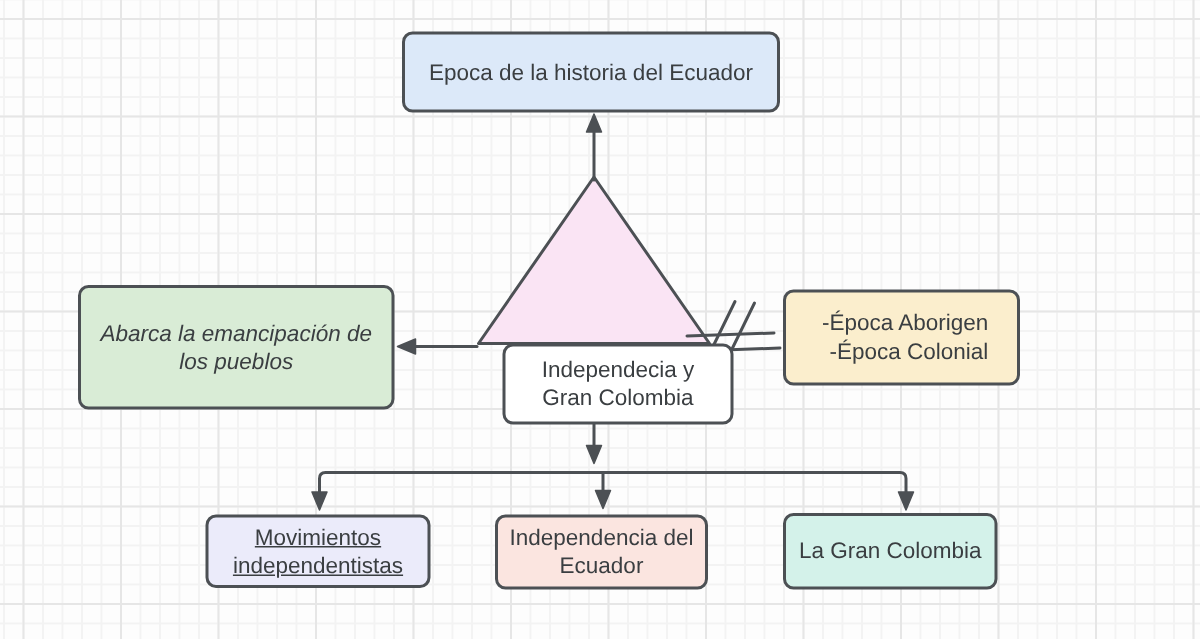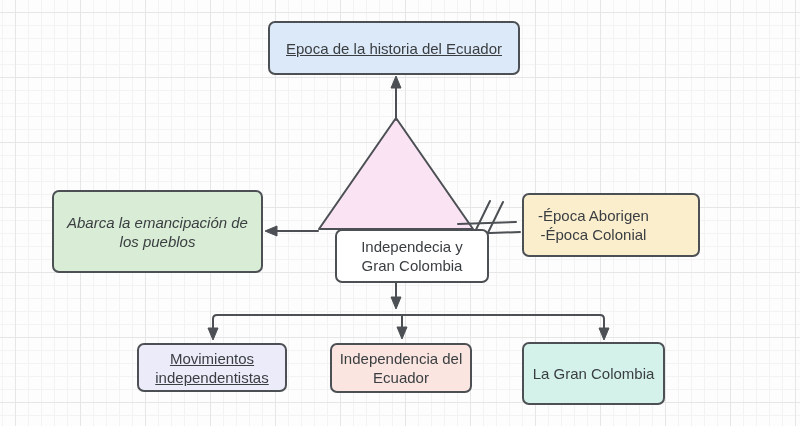--- a/index.html
+++ b/index.html
@@ -19,28 +19,28 @@
   .edge{stroke:#4c5054;stroke-width:2;fill:none;stroke-linecap:round;}
   .arrowhead{fill:#4c5054;stroke:#4c5054;stroke-width:1;stroke-linejoin:round;}
   .tri{fill:#fae4f4;stroke:#4c5054;stroke-width:2;stroke-linejoin:round;}
   .node{
     position:absolute;box-sizing:border-box;
     border:2px solid #4c5054;border-radius:7px;
     display:flex;align-items:center;justify-content:center;
     text-align:center;white-space:pre-line;
     font-size:15px;line-height:19px;color:#3a3e41;
   }
-  .node-top{left:268px;top:21px;width:252px;height:54px;background:#dce9f9;text-decoration:underline;}
+  .node-top{left:268px;top:21px;width:252px;height:54px;background:#dce9f9;}
   .node-left{left:52px;top:190px;width:211px;height:83px;background:#d9ecd6;font-style:italic;}
   .node-center{left:318px;top:229px;width:154px;height:54px;background:#ffffff;margin-left:17px;}
-  .node-right{left:522px;top:193px;width:178px;height:64px;background:#fbeecd;
-              justify-content:flex-start;text-align:center;padding-left:14px;}
+  .node-right{left:522px;top:193px;width:158px;height:64px;background:#fbeecd;
+              justify-content:flex-start;text-align:right;padding-left:24px;}
   .node-bl{left:137px;top:343px;width:150px;height:49px;background:#ebebfa;text-decoration:underline;}
   .node-bm{left:330px;top:343px;width:142px;height:50px;background:#fbe5e0;}
-  .node-br{left:522px;top:342px;width:143px;height:63px;background:#d4f2ea;}
+  .node-br{left:522px;top:342px;width:143px;height:51px;background:#d4f2ea;}
 </style>
 </head>
 <body>
 
 <div class="canvas">
 
   <svg class="edges" viewBox="0 0 800 426">
 
     <polygon class="tri" points="396,118 319,229 473,229"></polygon>
 

